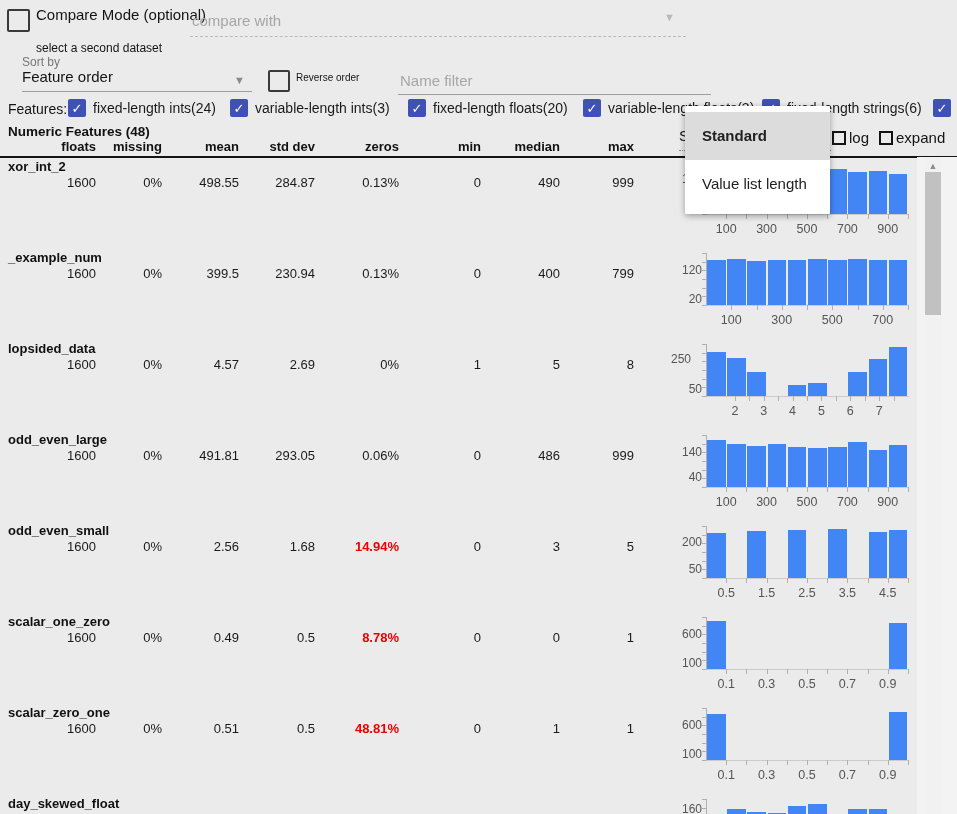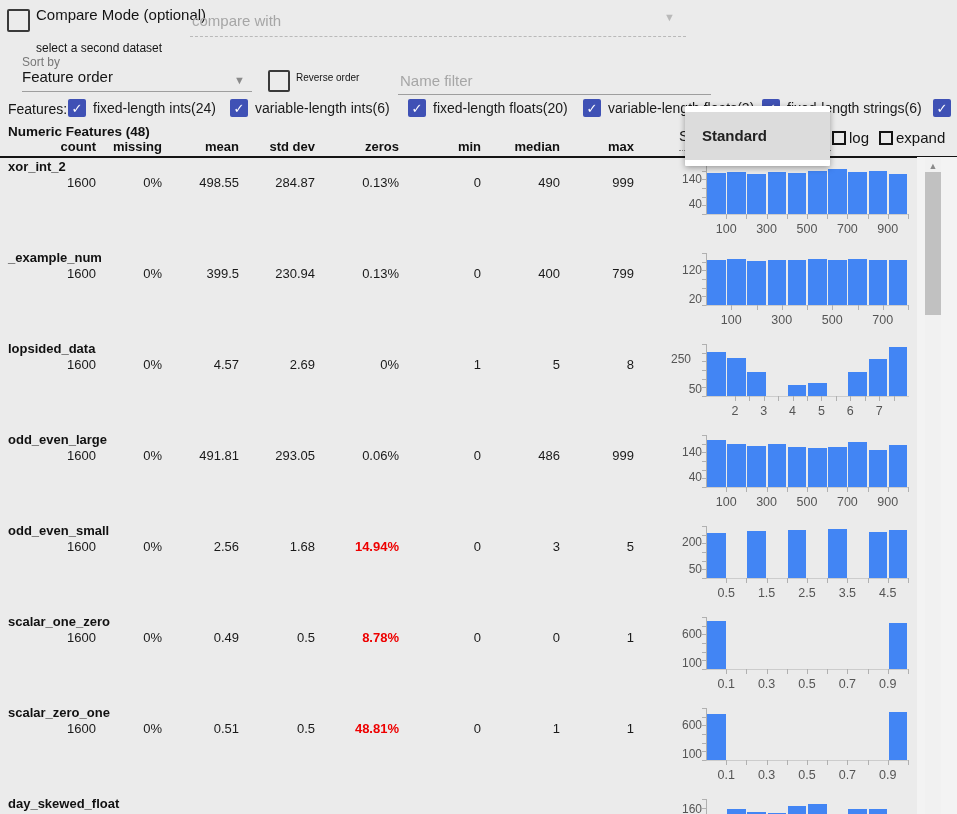--- a/index.html
+++ b/index.html
@@ -88,21 +88,21 @@
 <div id="features-row">
   <div id="features-label">Features:</div>
 
   <div class="fitem">
     <span class="cbb" style="background: rgb(63, 81, 181);">✓</span>
     <span class="flabel">fixed-length ints(24)</span>
   </div>
 
   <div class="fitem">
     <span class="cbb" style="background: rgb(63, 81, 181);">✓</span>
-    <span class="flabel">variable-length ints(6)</span>
+    <span class="flabel">variable-length ints(3)</span>
   </div>
 
   <div class="fitem">
     <span class="cbb" style="background: rgb(63, 81, 181);">✓</span>
     <span class="flabel">fixed-length floats(20)</span>
   </div>
 
   <div class="fitem">
     <span class="cbb" style="background: rgb(63, 81, 181);">✓</span>
     <span class="flabel">variable-length floats(3)</span>
@@ -115,21 +115,21 @@
 
   <div class="fitem">
     <span class="cbb" style="background: rgb(63, 81, 181);">✓</span>
     <span class="flabel"></span>
   </div>
 </div>
 
 <div id="section-header">
   <div id="section-title">Numeric Features (48)</div>
   <div id="column-headers">
-      <div class="hcell">count</div>
+      <div class="hcell">floats</div>
       <div class="hcell">missing</div>
       <div class="hcell">mean</div>
       <div class="hcell">std dev</div>
       <div class="hcell">zeros</div>
       <div class="hcell">min</div>
       <div class="hcell">median</div>
       <div class="hcell">max</div>
     </div>
 </div>
 <div id="chart-select">Standard</div>
@@ -510,13 +510,14 @@
 
 <div id="scroll-panel"></div>
 <div id="scroll-track"></div>
 <div id="scroll-up">▲</div>
 <div id="scroll-thumb"></div>
 
 <div id="menu">
   <div class="menu-item selected">Standard</div>
 
 
+  <div class="menu-item">Value list length</div>
 </div>
 
 </body></html>

